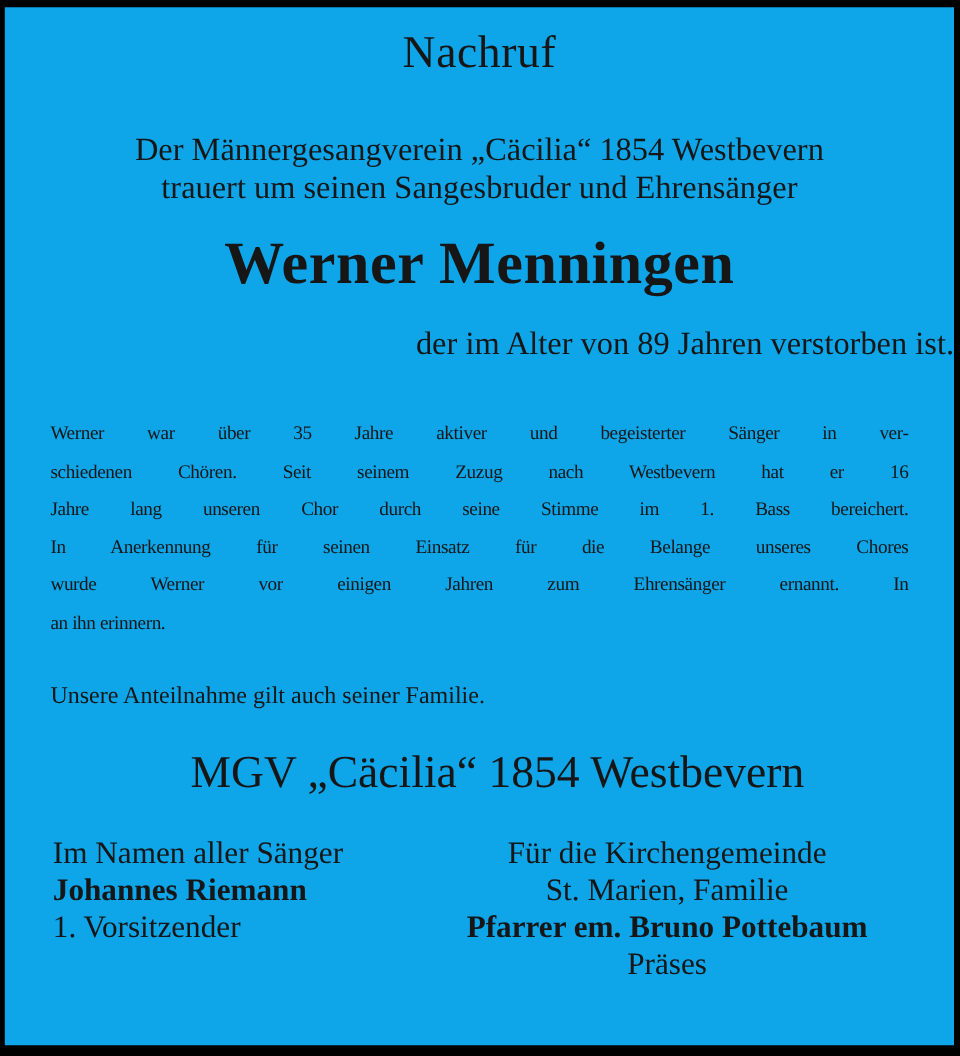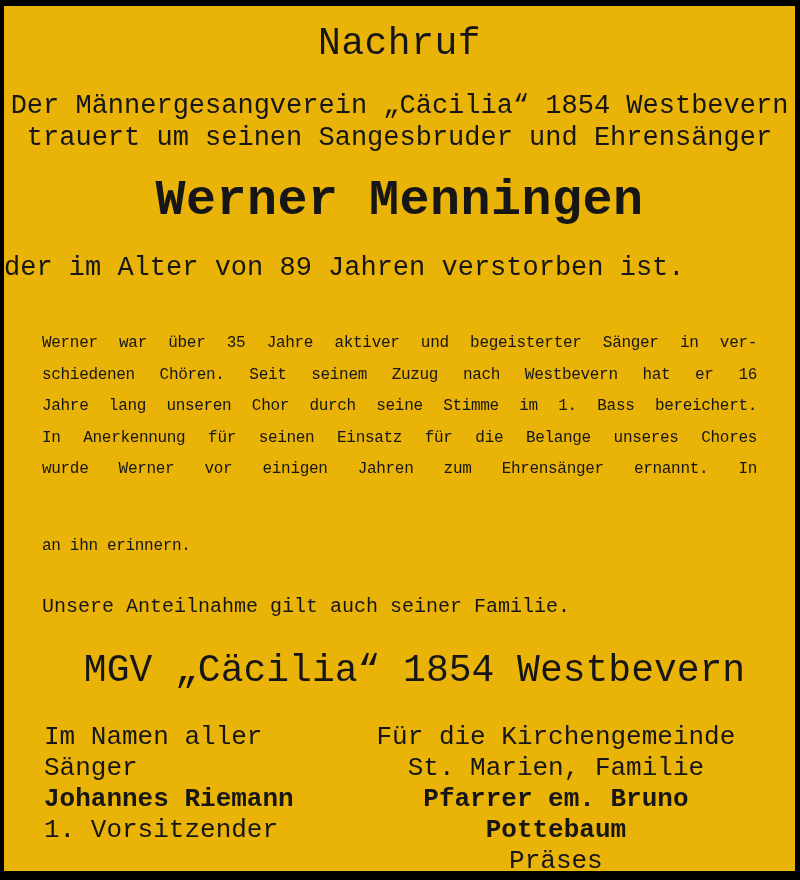--- a/index.html
+++ b/index.html
@@ -3,66 +3,65 @@
 <meta charset="utf-8">
 <style>
   html, body { margin: 0; padding: 0; background: #fff; }
   .page {
     position: relative;
     width: 800px;
     height: 880px;
     box-sizing: border-box;
     border: solid #000;
     border-width: 6px 5px 9px 4px;
-    background: #eab308;
+    background: #0ea5e9;
     color: #161616;
-    font-family: Liberation Mono, monospace;
+    font-family: Liberation Serif, serif;
     overflow: hidden;
   }
   .title {
     margin-top: 16px;
     font-size: 38px;
     line-height: 44px;
     text-align: center;
     letter-spacing: 0.5px;
   }
   .intro {
-    margin-top: 24px;
+    margin-top: 42px;
     font-size: 27px;
     line-height: 32px;
     text-align: center;
   }
   .name {
     margin: 20px 0 0 0;
     font-size: 50px;
     line-height: 54px;
     font-weight: bold;
     text-align: center;
     letter-spacing: 0.5px;
   }
   .deceased {
     margin-top: 24px;
     font-size: 27px;
     line-height: 32px;
-    text-align: left;
+    text-align: right;
   }
   .body-par {
     margin: 44px 38px 0 38px;
     font-size: 16px;
     line-height: 31.5px;
     letter-spacing: -0.02em;
   }
   .body-par > div {
     text-align: justify;
     text-align-last: justify;
   }
   .body-par > div:last-child {
     text-align: left;
     text-align-last: left;
-    margin-top: 45px;
   }
   .condolence {
     margin: 29px 38px 0 38px;
     font-size: 20px;
     line-height: 32px;
     text-align: left;
   }
   .club-line {
     margin-top: 26px;
     font-size: 38px;

